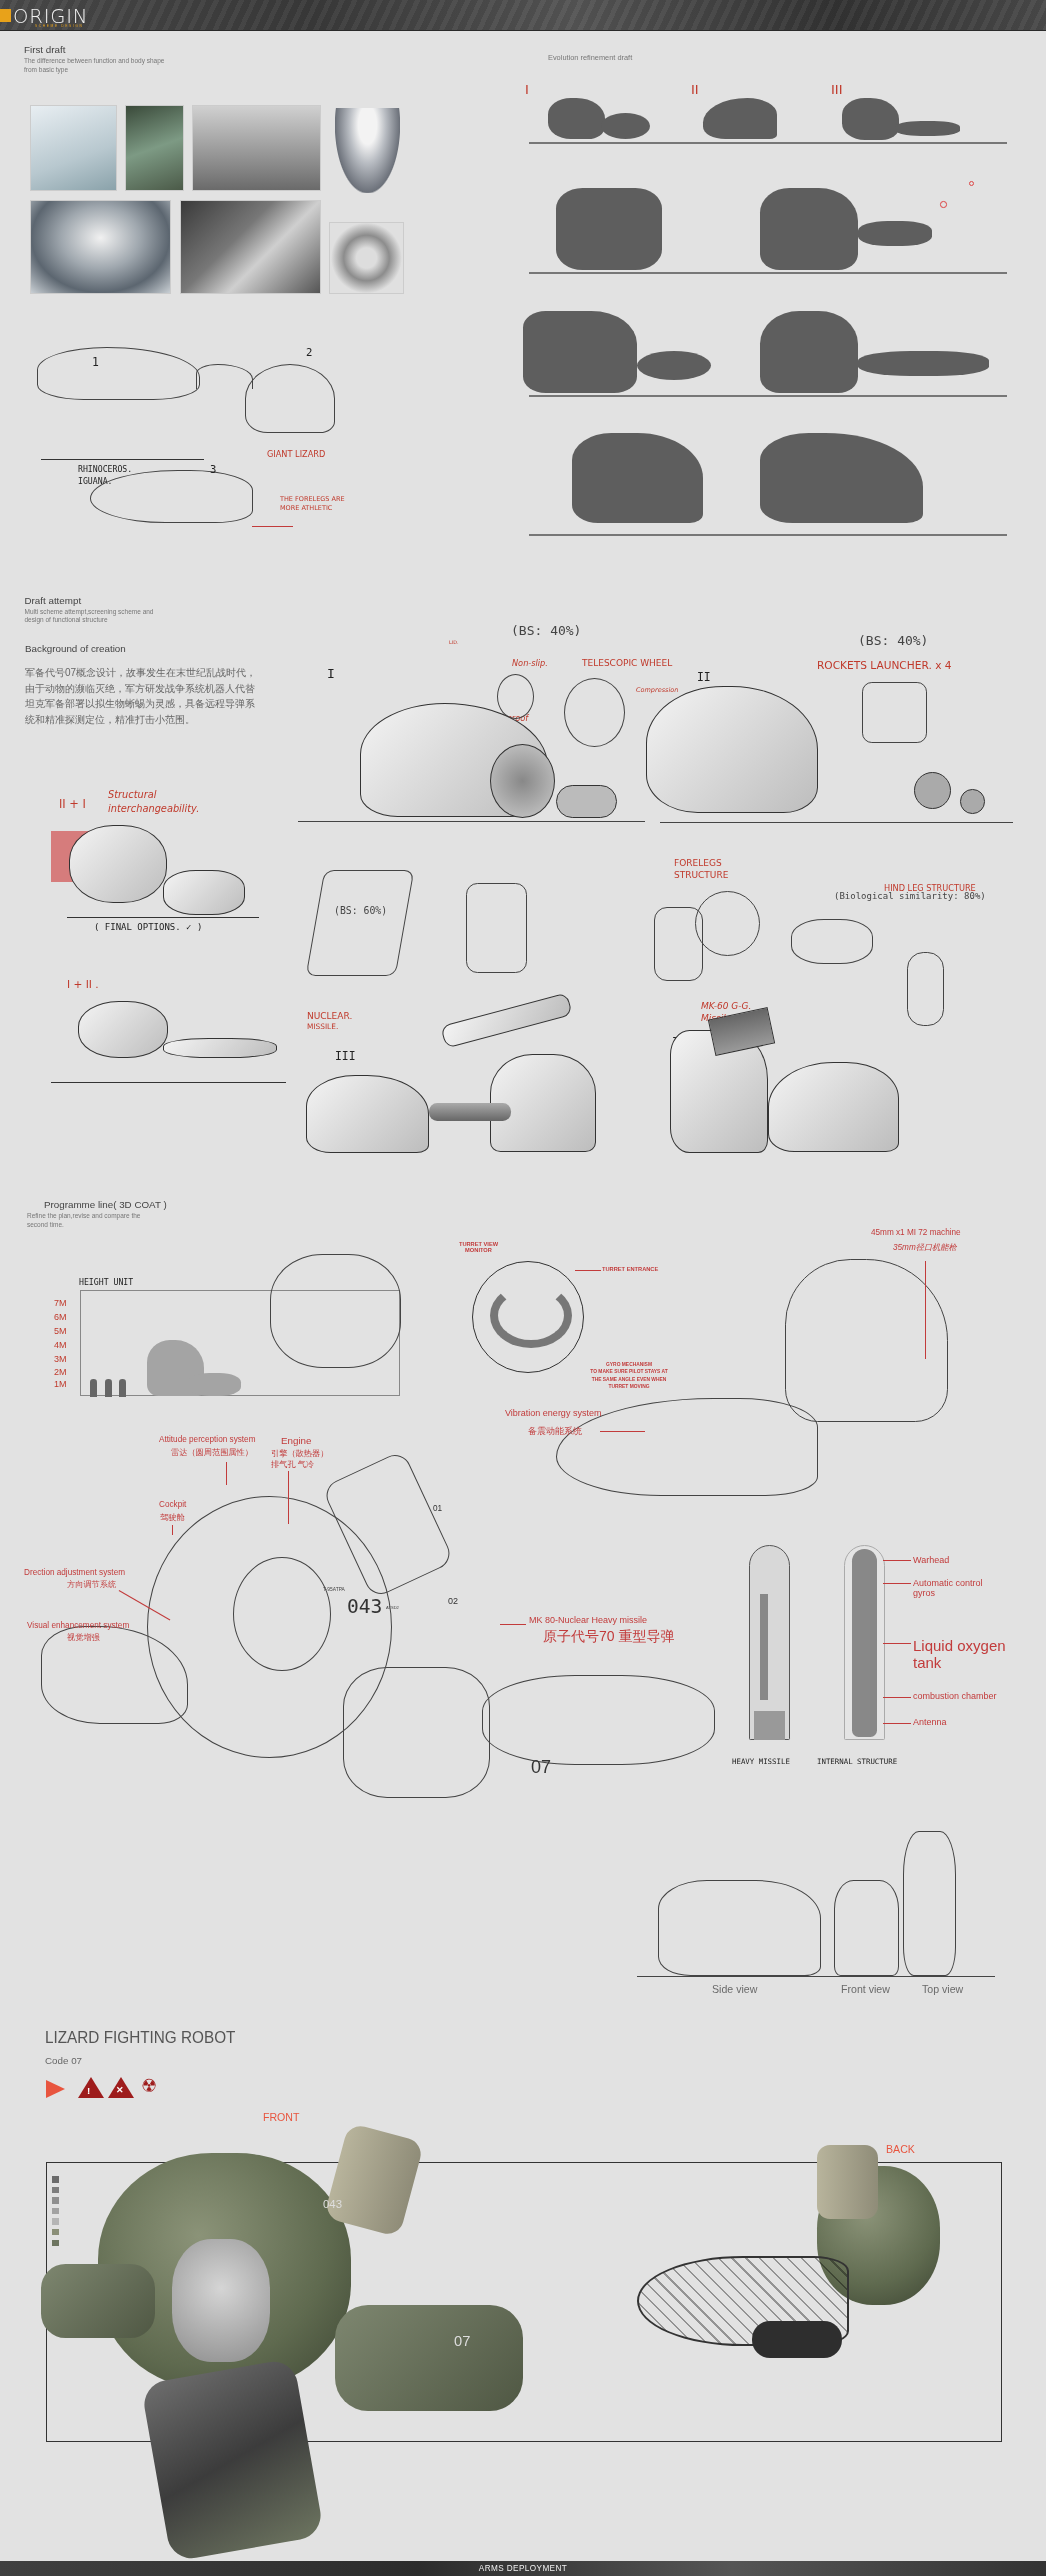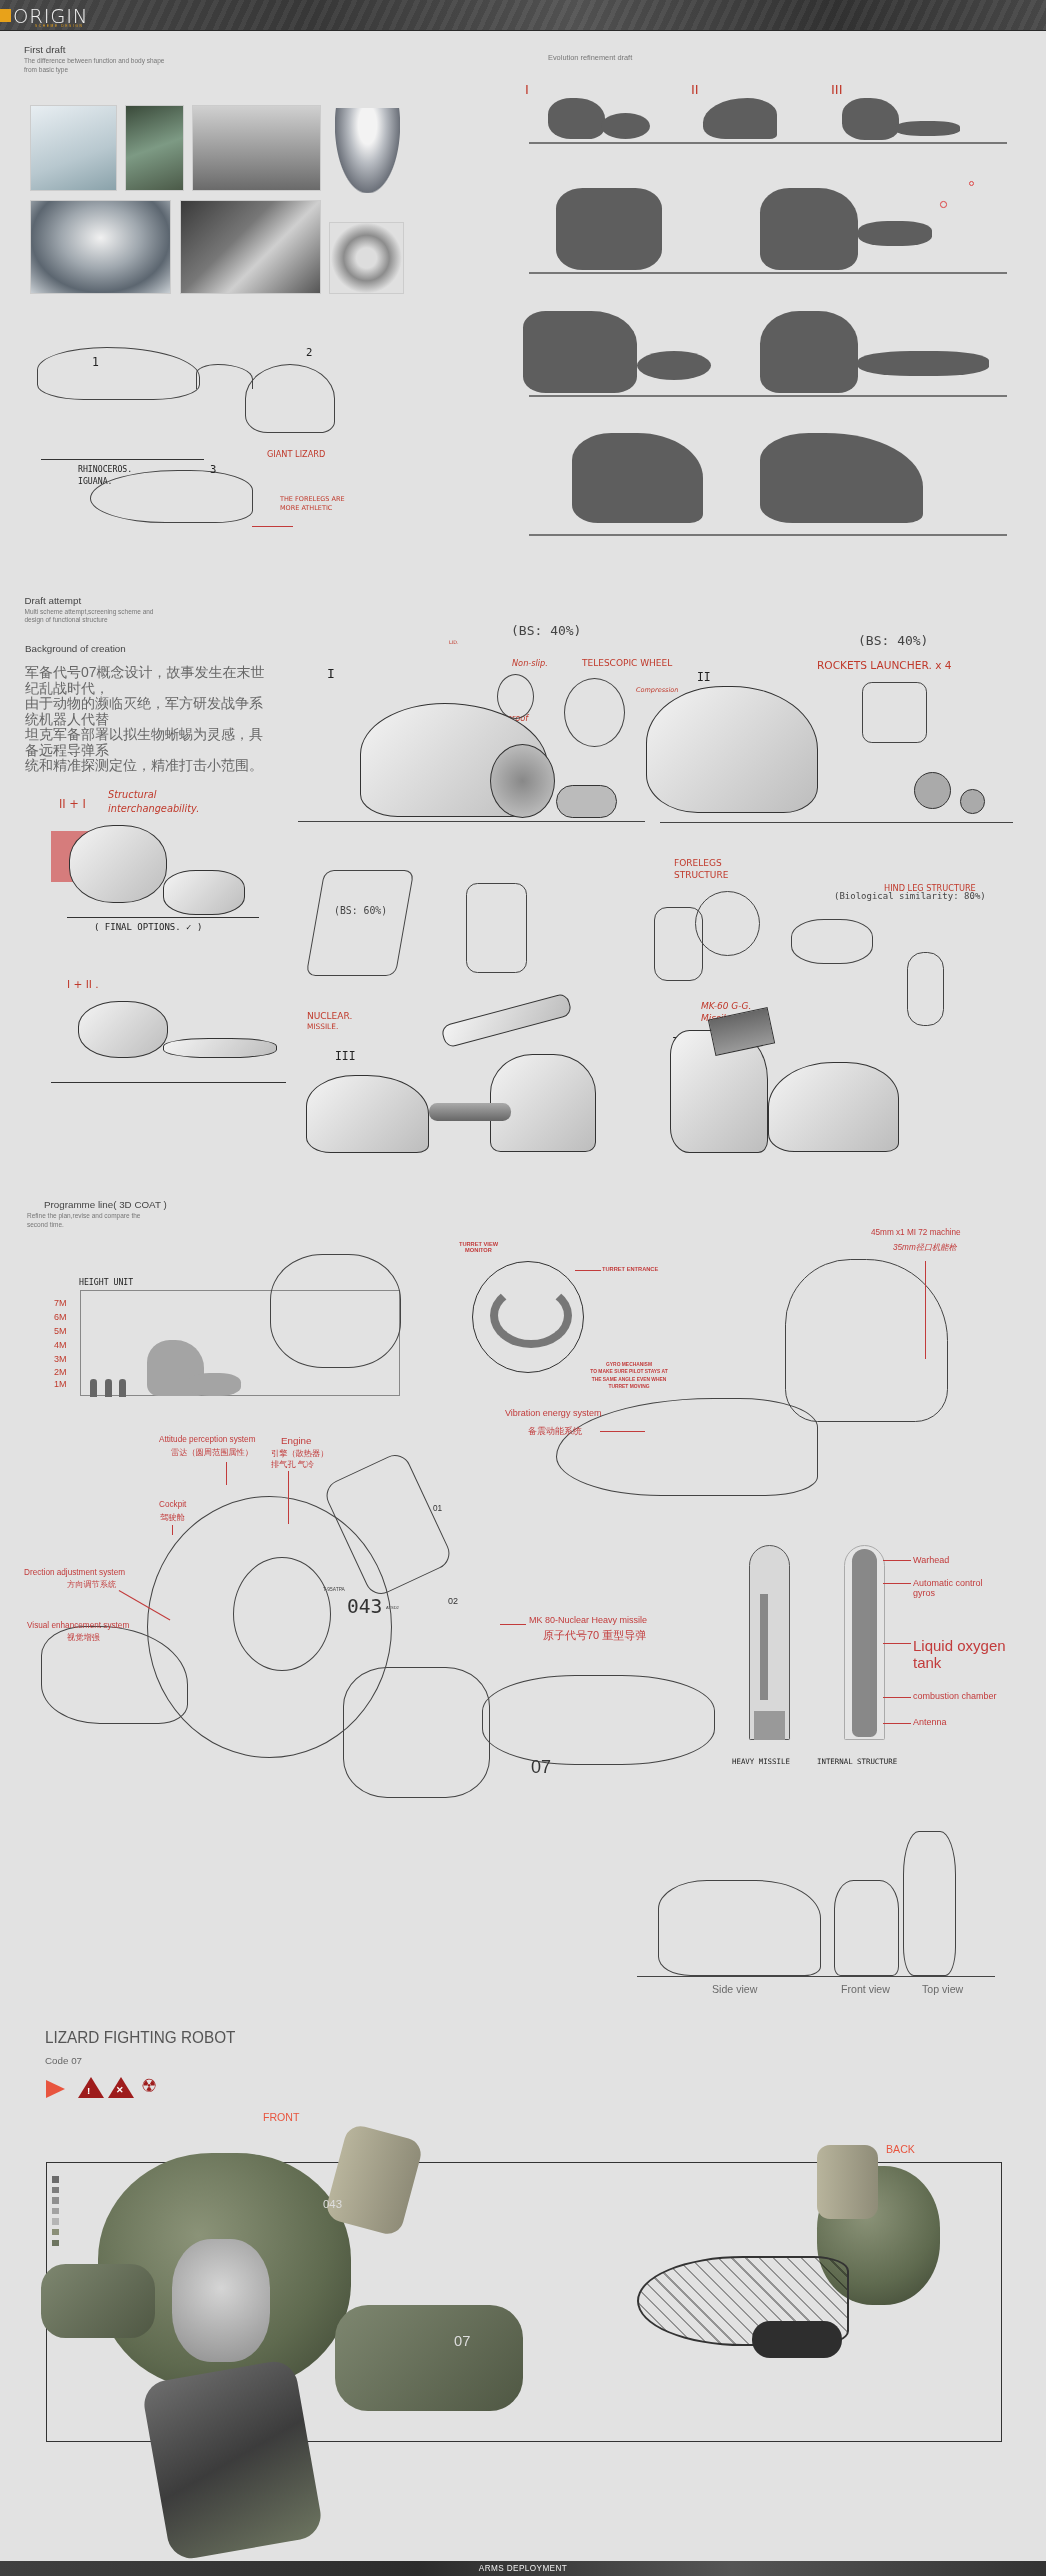--- a/index.html
+++ b/index.html
@@ -96,21 +96,21 @@
 <div class="abs ground" style="left:529px;top:395px;width:478px;"></div>
 
 <div class="abs silhouette" style="left:572px;top:433px;width:131px;height:90px;border-radius:30% 50% 10% 20%;"></div>
 <div class="abs silhouette" style="left:760px;top:433px;width:163px;height:90px;border-radius:30% 60% 10% 20%;"></div>
 <div class="abs ground" style="left:529px;top:534px;width:478px;"></div>
 
 <div class="abs sec-title" style="left:24.5px;top:595px;">Draft attempt</div>
 <div class="abs sec-sub" style="left:24.5px;top:607px;">Multi scheme attempt,screening scheme and</div>
 <div class="abs sec-sub" style="left:24.5px;top:615px;">design of functional structure</div>
 <div class="abs" style="left:25px;top:643px;font-size:9.8px;color:#444;">Background of creation</div>
-<div class="abs" style="left:25px;top:665px;font-size:14px;line-height:15.5px;color:#666;width:245px;">
+<div class="abs" style="left:25px;top:665px;font-size:10px;line-height:15.5px;color:#666;width:245px;">
   <div>军备代号07概念设计，故事发生在末世纪乱战时代，</div>
   <div>由于动物的濒临灭绝，军方研发战争系统机器人代替</div>
   <div>坦克军备部署以拟生物蜥蜴为灵感，具备远程导弹系</div>
   <div>统和精准探测定位，精准打击小范围。</div>
 </div>
 
 <div class="abs red-note" style="left:59px;top:797px;font-size:11.4px;">II + I</div>
 <div class="abs red-note" style="left:108px;top:789px;font-size:9.8px;font-style:italic;">Structural</div>
 <div class="abs red-note" style="left:108px;top:803px;font-size:9.8px;font-style:italic;">interchangeability.</div>
 <div class="abs" style="left:51px;top:831px;width:55px;height:51px;background:rgba(210,90,90,0.75);"></div>
@@ -241,21 +241,21 @@
 <div class="abs leader" style="left:288px;top:1471px;width:0.8px;height:53px;"></div>
 <div class="abs label-red" style="left:159px;top:1500px;">Cockpit</div>
 <div class="abs label-red" style="left:160px;top:1512px;">驾驶舱</div>
 <div class="abs leader" style="left:172px;top:1525px;width:0.8px;height:9.8px;"></div>
 <div class="abs label-red" style="left:24px;top:1568px;">Drection adjustment system</div>
 <div class="abs label-red" style="left:67px;top:1579px;">方向调节系统</div>
 <div class="abs leader" style="left:119px;top:1590px;width:59px;height:0.8px;transform:rotate(30deg);transform-origin:left;"></div>
 <div class="abs label-red" style="left:27px;top:1621px;">Visual enhancement system</div>
 <div class="abs label-red" style="left:67px;top:1632px;">视觉增强</div>
 <div class="abs label-red" style="left:529px;top:1615px;font-size:9px;">MK 80-Nuclear Heavy missile</div>
-<div class="abs label-red" style="left:543px;top:1628px;font-size:11px;">原子代号70 重型导弹</div>
+<div class="abs label-red" style="left:543px;top:1628px;font-size:14px;">原子代号70 重型导弹</div>
 <div class="abs leader" style="left:500px;top:1624px;width:26px;height:0.8px;"></div>
 
 <div class="abs missile-body" style="left:749px;top:1545px;width:41px;height:195px;"></div>
 <div class="abs" style="left:754px;top:1711px;width:31px;height:29px;background:#999;"></div>
 <div class="abs" style="left:760px;top:1594px;width:8.2px;height:106px;background:#888;"></div>
 <div class="abs missile-body" style="left:844px;top:1545px;width:41px;height:195px;border-color:#aaa;background:#e4e4e4;"></div>
 <div class="abs" style="left:852px;top:1549px;width:24.5px;height:188px;background:#888;border-radius:12.3px 12.3px 6.5px 6.5px;"></div>
 <div class="abs hand" style="left:732px;top:1757px;font-size:7.4px;">HEAVY MISSILE</div>
 <div class="abs hand" style="left:817px;top:1757px;font-size:7.4px;">INTERNAL STRUCTURE</div>
 <div class="abs" style="left:883px;top:1553px;">

